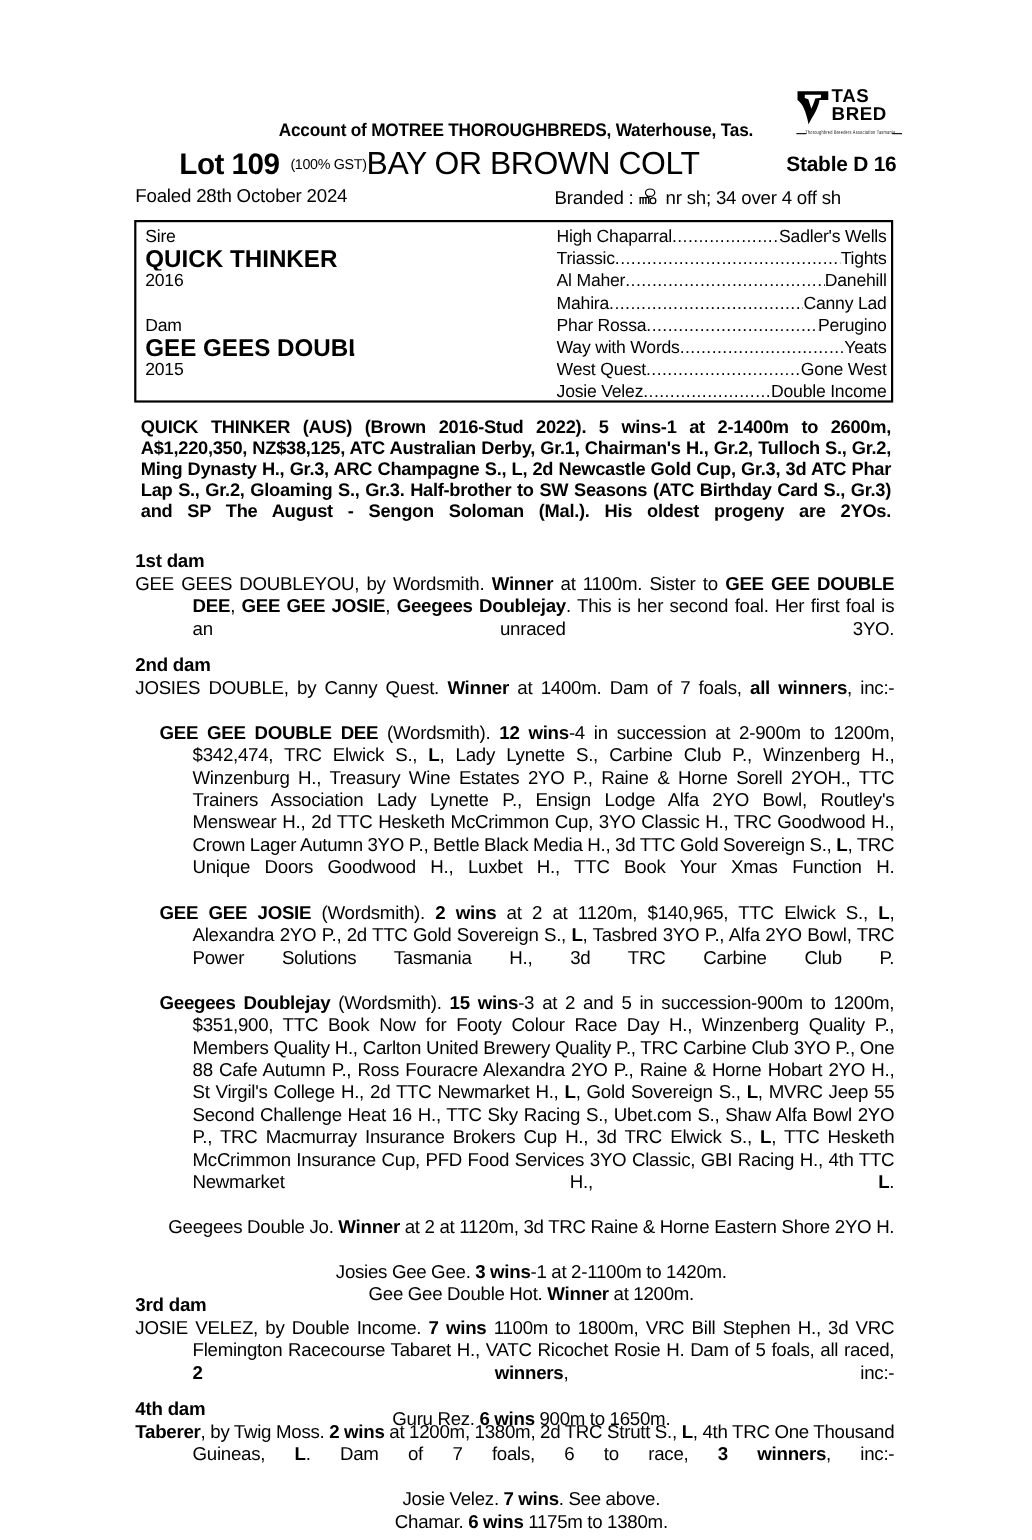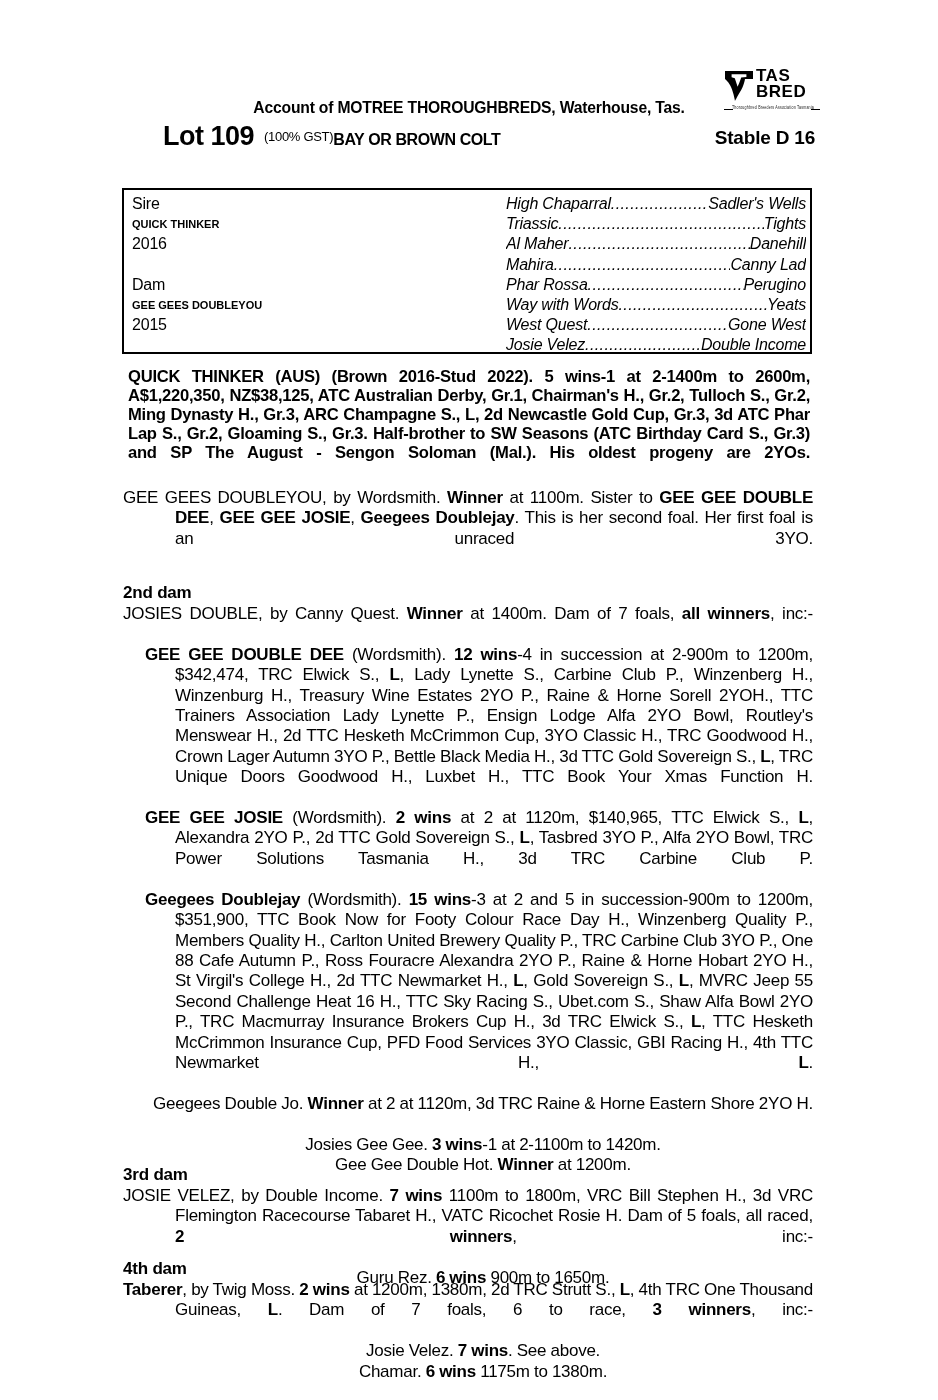--- a/index.html
+++ b/index.html
@@ -10,21 +10,21 @@
   body {
     width: 938px;
     height: 1400px;
     position: relative;
     font-family: "Liberation Sans", sans-serif;
     color: #000000;
     overflow: hidden;
   }
   .page {
     position: absolute;
-    left: 0; top: 0;
+    left: 0; top: 12px;
     width: 938px;
     height: 1204px;
   }
 
   
   .logo {
     position: absolute;
     right: 118px;
     top: 68px;
     width: 96px;
@@ -91,22 +91,22 @@
     margin-left: 40px;
   }
   .gst {
     font-size: 13px;
     letter-spacing: -0.3px;
     position: relative;
     top: -4px;
     padding-left: 10px;
   }
   .colt-desc {
-    font-weight: bold;
-    font-size: 16px;
+    font-weight: normal;
+    font-size: 29px;
     letter-spacing: -0.4px;
     margin-top: 12px;
   }
   .stable {
     font-weight: bold;
     font-size: 19px;
     letter-spacing: -0.2px;
     position: absolute;
     right: 0;
     top: 6px;
@@ -150,35 +150,34 @@
   .ped-row {
     height: 20.2px;
     line-height: 20.2px;
     font-size: 16px;
     letter-spacing: -0.2px;
     white-space: nowrap;
     overflow: hidden;
   }
   .ped-row.name {
     font-weight: bold;
-    font-size: 11px;
+    font-size: 22px;
     letter-spacing: 0px;
   }
   .ped-row.blank { color: transparent; }
 
   .leader-row {
     display: flex;
     align-items: baseline;
     height: 20.2px;
     line-height: 20.2px;
     font-size: 16px;
     letter-spacing: -0.2px;
     white-space: nowrap;
     overflow: hidden;
-    font-style: italic;
   }
   .leader-row .lft { flex: 0 0 auto; }
   .leader-row .dots {
     flex: 1 1 auto;
     overflow: hidden;
     white-space: nowrap;
     font-size: 16px;
     letter-spacing: 0.4px;
     margin: 0 0px;
   }
@@ -247,20 +246,34 @@
     <div class="logo-tag">Thoroughbred Breeders Association Tasmania</div>
   </div>
 
   <div class="account-line">Account of MOTREE THOROUGHBREDS, Waterhouse, Tas.</div>
 
   <div class="lot-line">
     <span class="lot-no">Lot 109</span><span class="gst">(100% GST)</span><span class="colt-desc">BAY OR BROWN COLT</span>
     <span class="stable">Stable D 16</span>
   </div>
 
+  <div class="foaled-line">
+    <span>Foaled 28th October 2024</span>
+    <span class="branded">
+      <span>Branded :</span>
+      <svg class="brand-glyph" viewBox="0 0 20 16">
+        <ellipse cx="11" cy="4.2" rx="4.2" ry="3.4" fill="none" stroke="#000" stroke-width="1.1"></ellipse>
+        <path d="M2,14.5 L2,8.5 M4.6,14.5 L4.6,8.5 M7.2,14.5 L7.2,8.5 M9.8,14.5 L9.8,8.5" stroke="#000" stroke-width="1.3"></path>
+        <path d="M1.4,8.6 L10.4,8.6" stroke="#000" stroke-width="1.1"></path>
+        <circle cx="13.6" cy="11.5" r="2.6" fill="none" stroke="#000" stroke-width="1.2"></circle>
+        <path d="M7.6,6.6 L9.6,8.6" stroke="#000" stroke-width="1"></path>
+      </svg>
+      <span>nr sh; 34 over 4 off sh</span>
+    </span>
+  </div>
 
   <div class="ped-table">
 
     <div class="ped-col1">
       <div class="ped-row">Sire</div>
       <div class="ped-row name">QUICK THINKER</div>
       <div class="ped-row">2016</div>
       <div class="ped-row blank">.</div>
       <div class="ped-row">Dam</div>
       <div class="ped-row name">GEE GEES DOUBLEYOU</div>
@@ -308,20 +321,21 @@
         <span class="lft">Josie Velez</span>
         <span class="dots">............................................................</span>
         <span class="rgt">Double Income</span>
       </div>
     </div>
   </div>
 
   <div class="sire-summary">QUICK THINKER (AUS) (Brown 2016-Stud 2022). 5 wins-1 at 2-1400m to 2600m, A$1,220,350, NZ$38,125, ATC Australian Derby, Gr.1, Chairman's H., Gr.2, Tulloch S., Gr.2, Ming Dynasty H., Gr.3, ARC Champagne S., L, 2d Newcastle Gold Cup, Gr.3, 3d ATC Phar Lap S., Gr.2, Gloaming S., Gr.3. Half-brother to SW Seasons (ATC Birthday Card S., Gr.3) and SP The August - Sengon Soloman (Mal.). His oldest progeny are 2YOs.</div>
 
   <div class="body-block" style="top:488px;">
+    <div class="dam-head">1st dam</div>
     <div class="para hang1">
       <span>GEE GEES DOUBLEYOU</span><span>, by Wordsmith. </span><b>Winner</b><span> at 1100m. Sister to </span><b>GEE GEE DOUBLE DEE</b>, <b>GEE GEE JOSIE</b>, <b>Geegees Doublejay</b><span>. This is her second foal. Her first foal is an unraced 3YO.</span>
     </div>
   </div>
 
   <div class="body-block" style="top:583px;">
     <div class="dam-head">2nd dam</div>
     <div class="para hang1">
       <span>JOSIES DOUBLE</span><span>, by Canny Quest. </span><b>Winner</b><span> at 1400m. Dam of 7 foals, </span><b>all winners</b><span>, inc:-</span>
     </div>

